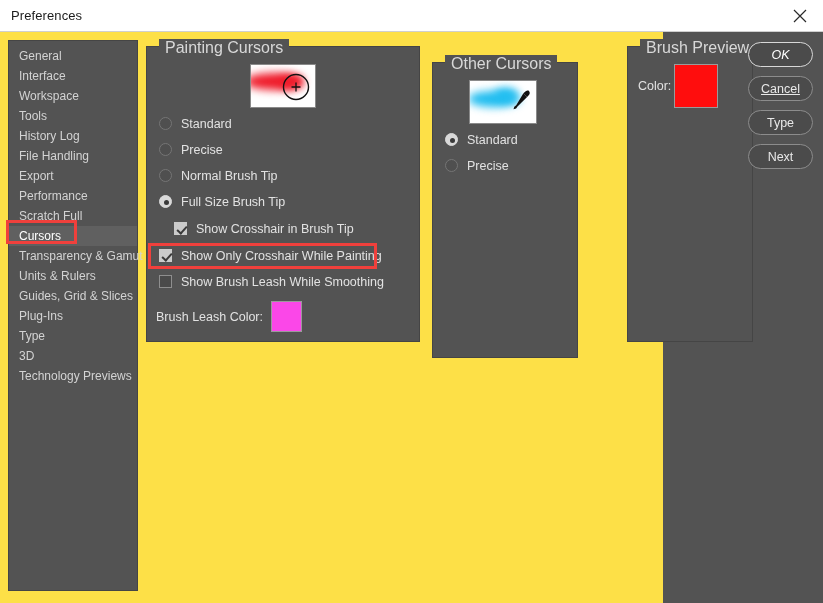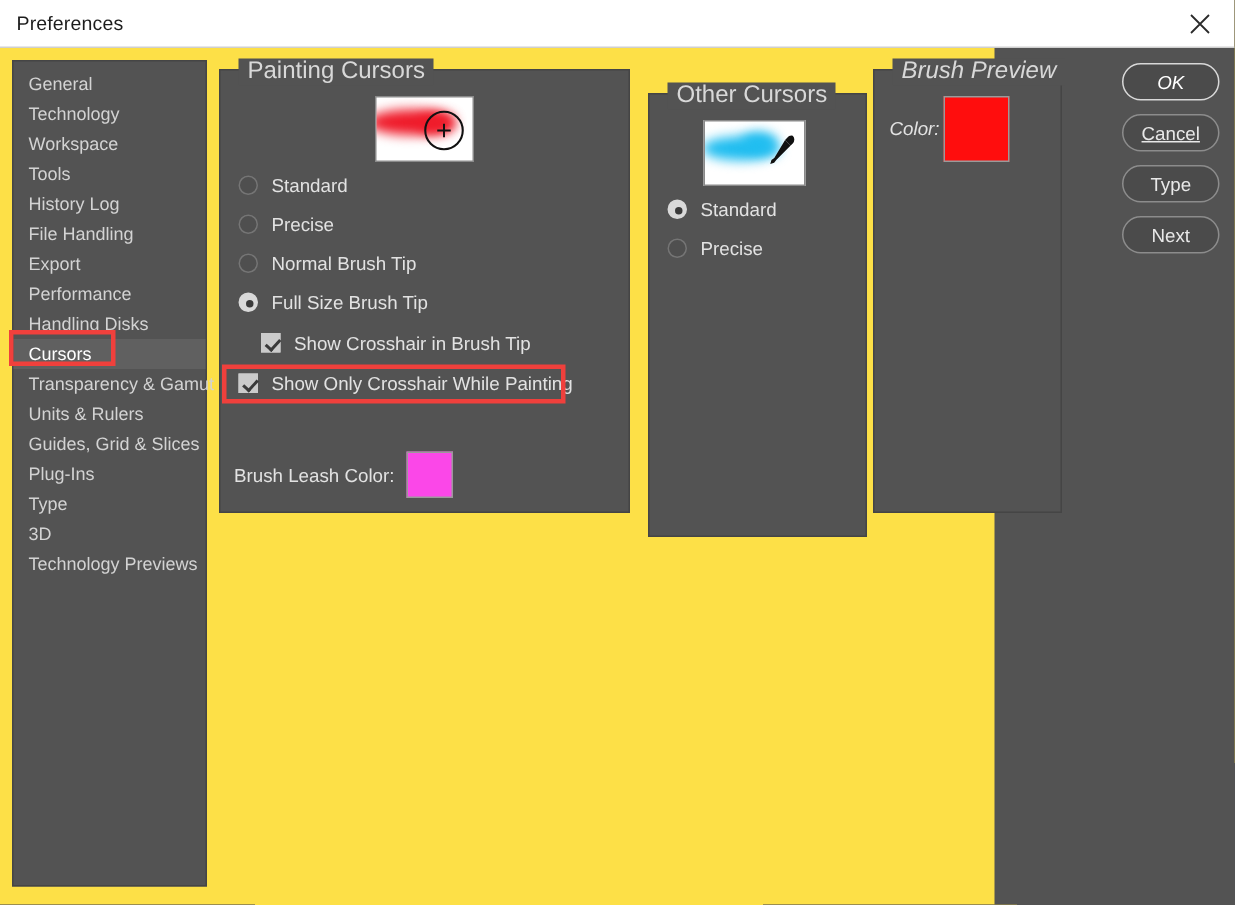--- a/index.html
+++ b/index.html
@@ -64,21 +64,21 @@
     position: absolute;
     top: -8px; left: 12px;
     padding: 0 6px;
     background: #535353;
     font-size: 16px;
     color: #d8d8d8;
     white-space: nowrap;
   }
   #grp-painting { left: 146px; top: 46px; width: 274px; height: 296px; }
   #grp-other    { left: 432px; top: 46px; width: 146px; height: 296px; margin-top: 16px; }
-  #grp-preview  { left: 582px; top: 46px; width: 126px; height: 296px; font-style: italic; }
+  #grp-preview  { left: 627px; top: 46px; width: 126px; height: 296px; }
 
   
   .thumb {
     position: absolute;
     background: #ffffff;
     border: 1px solid #8a8a8a;
     overflow: hidden;
   }
   #thumb-brush { left: 103px; top: 17px; width: 66px; height: 44px; }
   #thumb-eyedrop { left: 36px; top: 17px; width: 68px; height: 44px; }
@@ -175,42 +175,42 @@
         <path d="M1 1 L13 13 M13 1 L1 13" stroke="#2a2a2a" stroke-width="1.2" fill="none"></path>
       </svg>
     </div>
   </div>
 
   <div class="sidebar" id="sidebar">
       <div class="side-item first">
         <span>General</span>
       </div>
       <div class="side-item">
-        <span>Technology</span>
+        <span>Interface</span>
       </div>
       <div class="side-item">
         <span>Workspace</span>
       </div>
       <div class="side-item">
         <span>Tools</span>
       </div>
       <div class="side-item">
         <span>History Log</span>
       </div>
       <div class="side-item">
         <span>File Handling</span>
       </div>
       <div class="side-item">
         <span>Export</span>
       </div>
       <div class="side-item">
         <span>Performance</span>
       </div>
       <div class="side-item">
-        <span>Handling Disks</span>
+        <span>Scratch Full</span>
       </div>
       <div class="side-item selected">
         <span>Cursors</span>
       </div>
       <div class="side-item">
         <span>Transparency &amp; Gamut</span>
       </div>
       <div class="side-item">
         <span>Units &amp; Rulers</span>
       </div>
@@ -261,20 +261,24 @@
     </div>
 
     <div class="ctrl" style="left:3px; top:175px;padding-left:24px;">
       <span class="check on"></span>
       <span>Show Crosshair in Brush Tip</span>
     </div>
     <div class="ctrl" style="left:12px; top:202px;">
       <span class="check on"></span>
       <span>Show Only Crosshair While Painting</span>
     </div>
+    <div class="ctrl" style="left:12px; top:228px;">
+      <span class="check"></span>
+      <span>Show Brush Leash While Smoothing</span>
+    </div>
 
     <div class="ctrl" style="left:9px; top:263px;">
       <span>Brush Leash Color:</span>
     </div>
     <div class="swatch" id="leash-swatch" style="left: 124px; top: 254px; width: 31px; height: 31px; background: rgb(251, 71, 232);"></div>
   </div>
 
   <div class="group" id="grp-other">
     <div class="group-title">Other Cursors</div>
 

